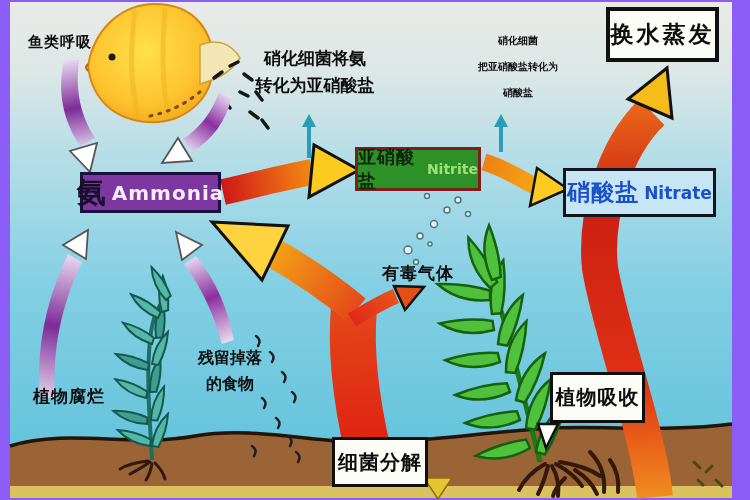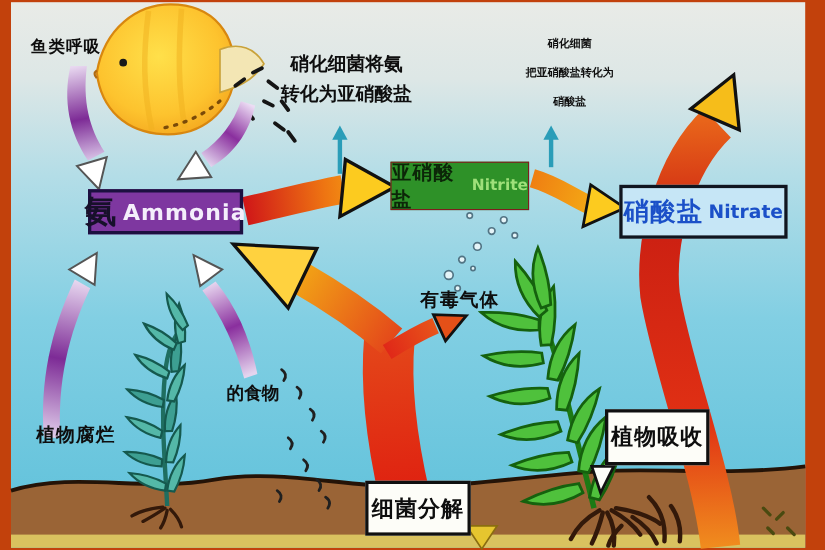--- a/index.html
+++ b/index.html
@@ -1,17 +1,17 @@
 <!DOCTYPE html>
 <html><head>
 <meta charset="utf-8">
 <style>
   html,body{margin:0;padding:0;background:#ffffff;}
   .stage{
-    position:relative;width:750px;height:500px;overflow:hidden;background:#c2410c;
+    position:relative;width:750px;height:500px;overflow:hidden;background:#8b5cf6;
     font-family:"DejaVu Sans",sans-serif;
   }
   .stage svg{position:absolute;left:0;top:0;z-index:1;}
   .lbl{
     position:absolute;z-index:3;font-weight:700;color:#0e0e0e;
     line-height:1.5;white-space:nowrap;
   }
   .lbl.center{text-align:center;white-space:normal;}
   .pbox{
     position:absolute;z-index:3;background:#fdfdf8;border:3px solid #101010;
@@ -21,21 +21,21 @@
   .node{
     position:absolute;z-index:3;display:flex;align-items:center;justify-content:center;
     gap:6px;box-sizing:border-box;font-weight:700;
   }
   .node-ammonia{
     left:80px;top:172px;width:141px;height:41px;background:#7e37a0;border:3px solid #1c1040;
   }
   .node-ammonia .zh{font-size:29px;color:#17102a;line-height:1;}
   .node-ammonia .en{font-size:20px;color:#f4eefb;letter-spacing:1px;}
   .node-nitrite{
-    left:355px;top:147px;width:126px;height:44px;background:#2e9128;border:1px solid #7f1d1d;gap:4px;
+    left:355px;top:147px;width:126px;height:44px;background:#2e9128;border:3px solid #7f1d1d;gap:4px;
   }
   .node-nitrite .zh{font-size:18px;color:#0c2608;letter-spacing:1px;}
   .node-nitrite .en{font-size:14px;color:#9fe07a;}
   .node-nitrate{
     left:563px;top:168px;width:153px;height:49px;background:#c6e6f6;border:3px solid #10151f;gap:5px;
   }
   .node-nitrate .zh{font-size:23px;color:#1b50c8;letter-spacing:1px;}
   .node-nitrate .en{font-size:17px;color:#1b50c8;}
   .box-water-change{left:606px;top:7px;width:113px;height:55px;border-width:4px;font-size:23px;letter-spacing:3px;}
   .box-bacteria{left:332px;top:437px;width:96px;height:50px;font-size:20px;letter-spacing:1px;}
@@ -302,36 +302,38 @@
     <div>硝化细菌</div>
     <div>把亚硝酸盐转化为</div>
     <div>硝酸盐</div>
   </div>
 
   <div class="lbl" style="left:382px;top:261px;font-size:17px;letter-spacing:1px;">有毒气体</div>
 
   <div class="lbl" style="left:33px;top:384px;font-size:17px;letter-spacing:1px;">植物腐烂</div>
 
   <div class="lbl center" style="left:190px;top:345px;width:80px;font-size:16px;line-height:26px;">
+    <div>残留掉落</div>
     <div>的食物</div>
   </div>
 
   <div class="node node-ammonia">
     <span class="zh">氨</span>
     <span class="en">Ammonia</span>
   </div>
 
   <div class="node node-nitrite">
     <span class="zh">亚硝酸盐</span>
     <span class="en">Nitrite</span>
   </div>
 
   <div class="node node-nitrate">
     <span class="zh">硝酸盐</span>
     <span class="en">Nitrate</span>
   </div>
 
+  <div class="pbox box-water-change">换水蒸发</div>
 
   <div class="pbox box-plant-absorb">植物吸收</div>
 
   <div class="pbox box-bacteria">细菌分解</div>
 
 </div>
 
 </body></html>

